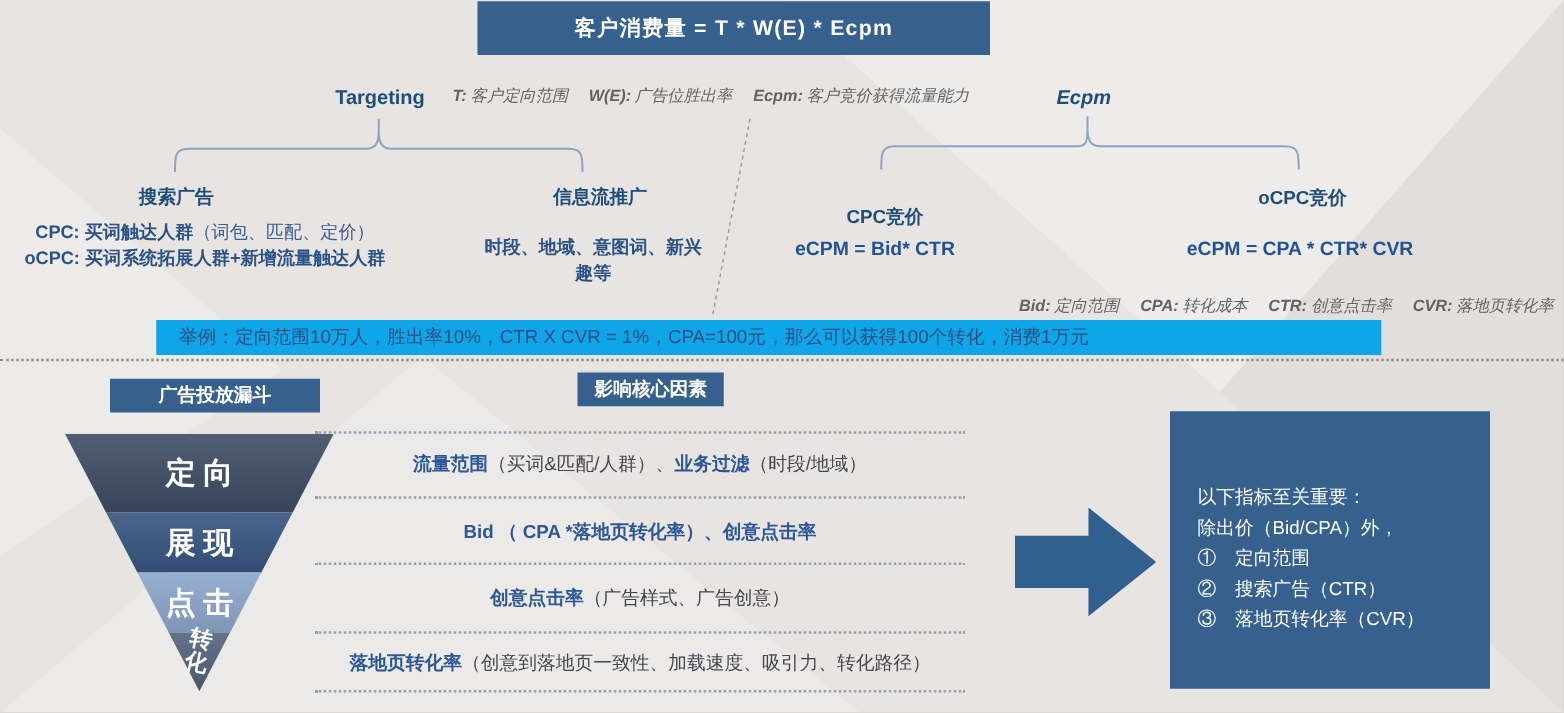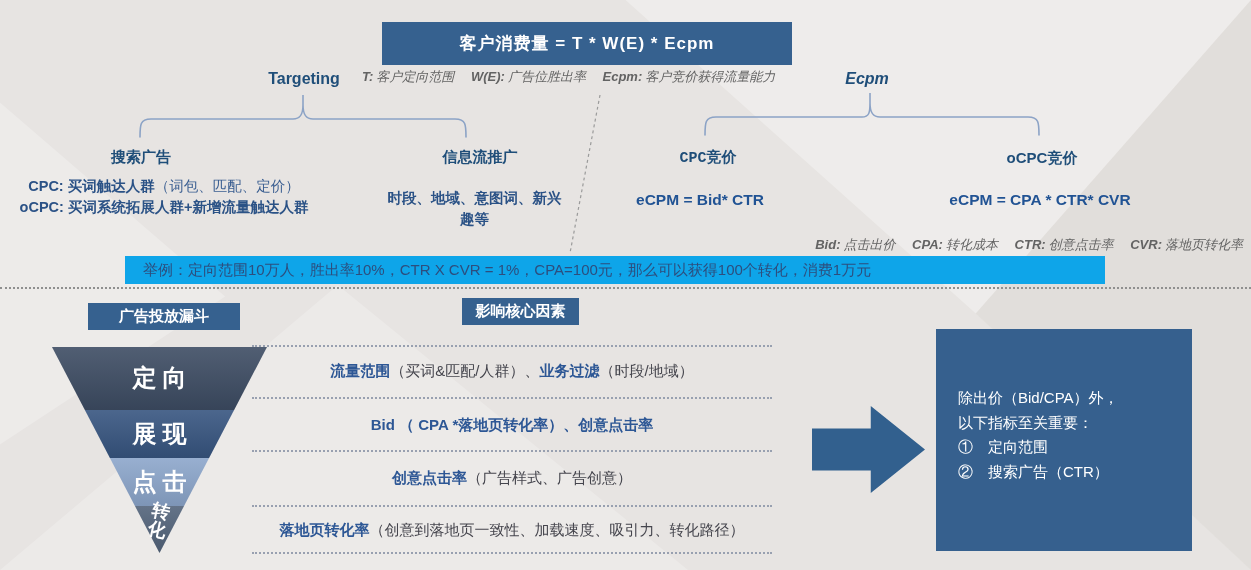--- a/index.html
+++ b/index.html
@@ -8,21 +8,21 @@
     background:#e7e4e2;
     font-family:"Liberation Sans", sans-serif;
   }
   .facet{position:absolute;inset:0;pointer-events:none;}
   .facet1{clip-path:polygon(50% 0,100% 0,78% 55%);background:rgba(255,255,255,.30);}
   .facet2{clip-path:polygon(78% 55%,100% 0,100% 100%);background:rgba(213,207,202,.28);}
   .facet3{clip-path:polygon(0 100%,27% 50%,55% 100%);background:rgba(255,255,255,.22);}
   .facet4{clip-path:polygon(0 18%,18% 52%,0 78%);background:rgba(255,255,255,.25);}
 
   .banner{
-    position:absolute;left:382px;top:22px;width:410px;height:43px;
+    position:absolute;left:382px;top:1px;width:410px;height:43px;
     background:#36618f;color:#fff;font-weight:bold;font-size:17px;
     display:flex;align-items:center;justify-content:center;letter-spacing:1px;
   }
   .legend{position:absolute;color:#636363;font-size:13px;font-style:italic;white-space:nowrap;}
   .legend-top{left:362px;top:68px;}
   .legend-bottom{top:236px;right:8px;text-align:right;}
   .legend .lbl{font-weight:bold;margin-right:3px;}
   .legend .itm{margin-right:13px;}
   .legend .itm:last-child{margin-right:0;font-style:italic;}
 
@@ -42,21 +42,21 @@
     position:absolute;left:125px;top:256px;width:980px;height:28px;
     background:#0ea5e9;color:#2d4e7e;font-size:15px;line-height:28px;
     padding-left:18px;box-sizing:border-box;white-space:nowrap;
   }
   .main-divider{position:absolute;left:0;top:287px;width:1251px;border-top:2px dotted #8f8f8f;}
 
   .badge{
     position:absolute;background:#36618f;color:#fff;font-weight:bold;font-size:15px;
     display:flex;align-items:center;justify-content:center;
   }
-  .badge-funnel{left:88px;top:303px;width:152px;height:27px;}
+  .badge-funnel{left:88px;top:303px;width:168px;height:27px;}
   .badge-factors{left:462px;top:298px;width:117px;height:27px;}
 
   .funnel{
     position:absolute;left:52px;top:347px;width:215px;height:206px;
     clip-path:polygon(0 0,100% 0,50% 100%);display:flex;flex-direction:column;
   }
   .fband{
     width:100%;display:flex;align-items:center;justify-content:center;
     color:#fff;font-weight:bold;font-size:24px;letter-spacing:6px;text-indent:6px;
     background-image:linear-gradient(180deg,rgba(255,255,255,.10),rgba(0,0,0,.10));
@@ -117,27 +117,27 @@
   <div class="feed-body blue-body">时段、地域、意图词、新兴趣等</div>
 
   <svg class="diag" width="56" height="164" viewBox="0 0 56 164">
     <line x1="42" y1="1" x2="12" y2="159" stroke="#9b9b9b" stroke-width="1.2" stroke-dasharray="3 3"></line>
   </svg>
 
   <div class="group-title" style="left:817px;top:70px;width:100px;font-style:italic;">Ecpm</div>
   <svg class="brace" style="left:702px;top:93px;" width="340" height="44" viewBox="0 0 340 44">
     <path d="M3,42 C3,30 3,24 14,24 L160,24 C167,24 168,20 168,10 L168,0 M168,10 C168,20 171,24 178,24 L326,24 C337,24 337,30 337,42"></path>
   </svg>
-  <div class="sub-title" style="left:643px;top:148px;width:130px;font-family:Liberation Mono, monospace;">CPC竞价</div>
+  <div class="sub-title" style="left:643px;top:164px;width:130px;">CPC竞价</div>
   <div class="formula" style="left:610px;top:191px;width:180px;">eCPM = Bid* CTR</div>
   <div class="sub-title" style="left:977px;top:149px;width:130px;">oCPC竞价</div>
   <div class="formula" style="left:925px;top:191px;width:230px;">eCPM = CPA * CTR* CVR</div>
 
   <div class="legend legend-bottom">
-    <span class="itm"><span class="lbl">Bid:</span><span>点击出价</span></span>
+    <span class="itm"><span class="lbl">Bid:</span><span>定向范围</span></span>
     <span class="itm"><span class="lbl">CPA:</span><span>转化成本</span></span>
     <span class="itm"><span class="lbl">CTR:</span><span>创意点击率</span></span>
     <span class="itm"><span class="lbl">CVR:</span><span>落地页转化率</span></span>
   </div>
 
   <div class="example">举例：定向范围10万人，胜出率10%，CTR X CVR = 1%，CPA=100元，那么可以获得100个转化，消费1万元</div>
 
   <div class="main-divider"></div>
 
   <div class="badge badge-funnel">
@@ -168,18 +168,19 @@
   </div>
   <div class="factor-row" style="top:469px;">
     <span class="em">创意点击率</span><span class="plain">（广告样式、广告创意）</span>
   </div>
   <div class="factor-row" style="top:521px;">
     <span class="em">落地页转化率</span><span class="plain">（创意到落地页一致性、加载速度、吸引力、转化路径）</span>
   </div>
 
   <div class="big-arrow"></div>
   <div class="conclusion">
+    <div class="cline">以下指标至关重要：</div>
     <div class="cline">除出价（Bid/CPA）外，</div>
-    <div class="cline">以下指标至关重要：</div>
     <div class="cline">①　定向范围</div>
     <div class="cline">②　搜索广告（CTR）</div>
+    <div class="cline">③　落地页转化率（CVR）</div>
   </div>
 </div>
 
 </body></html>

